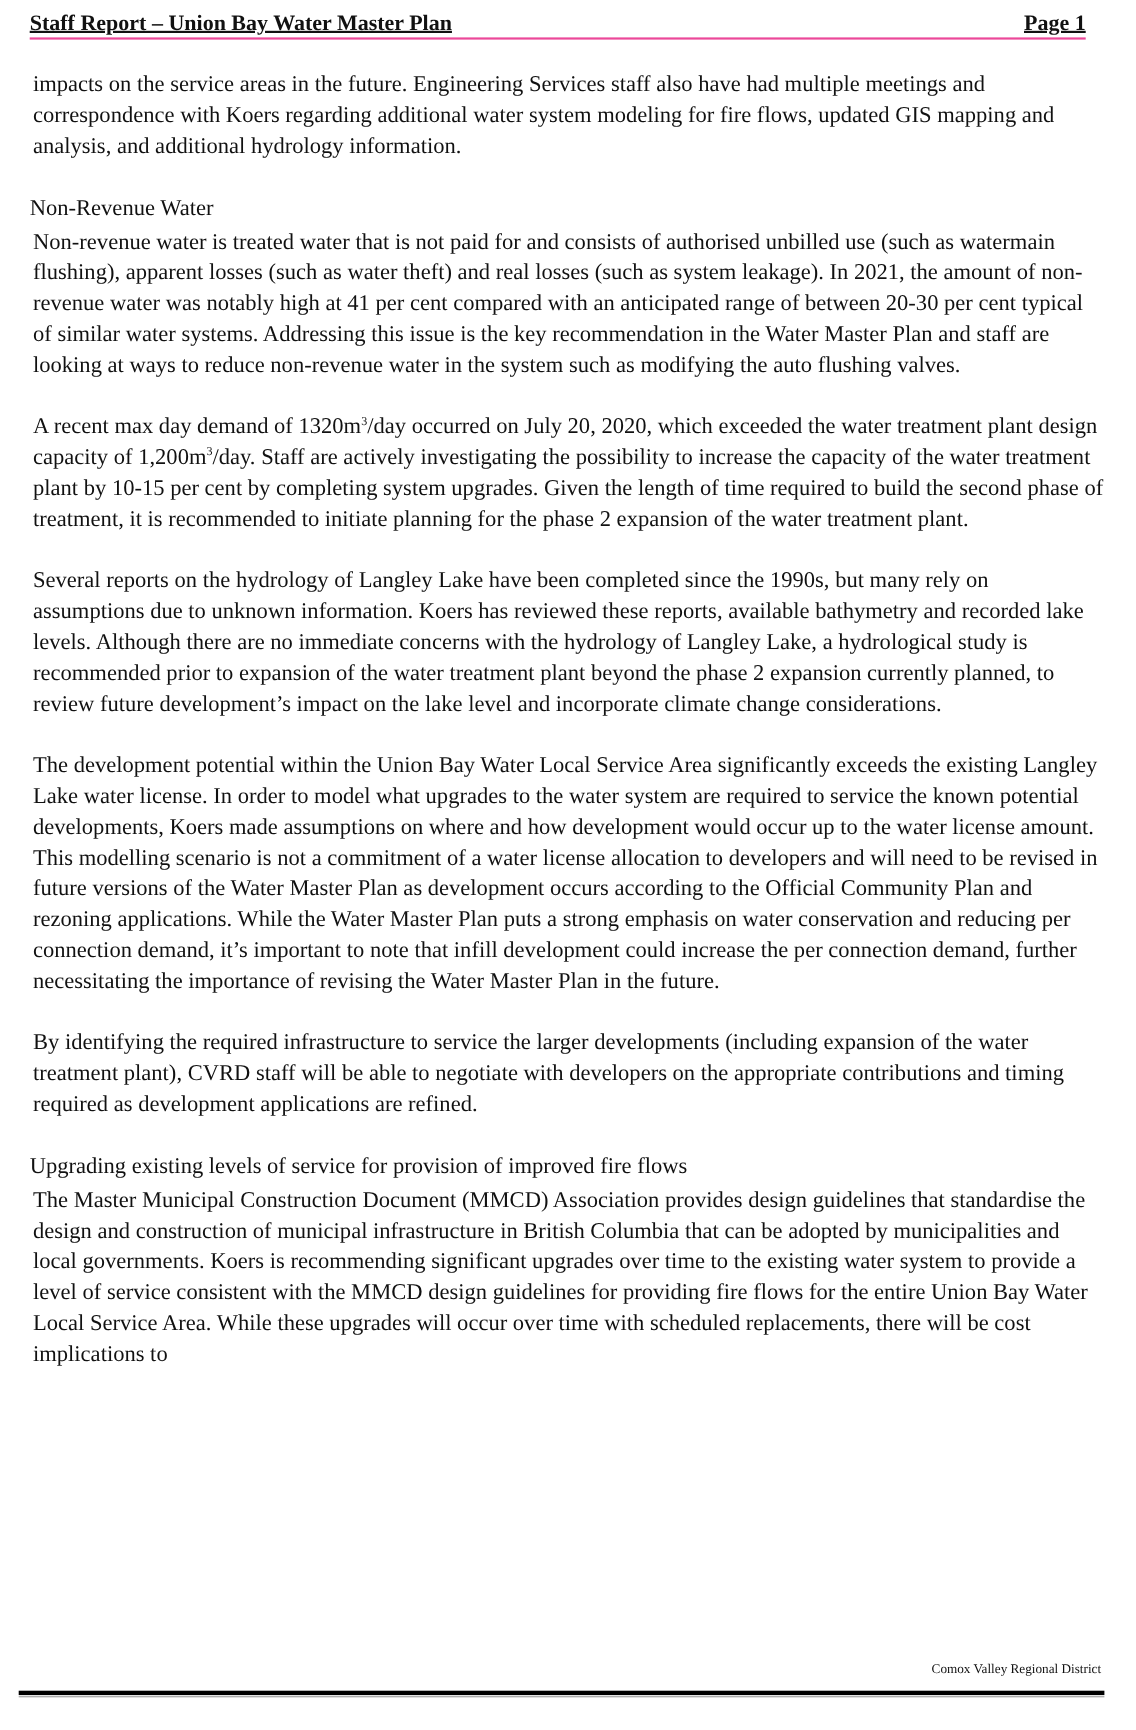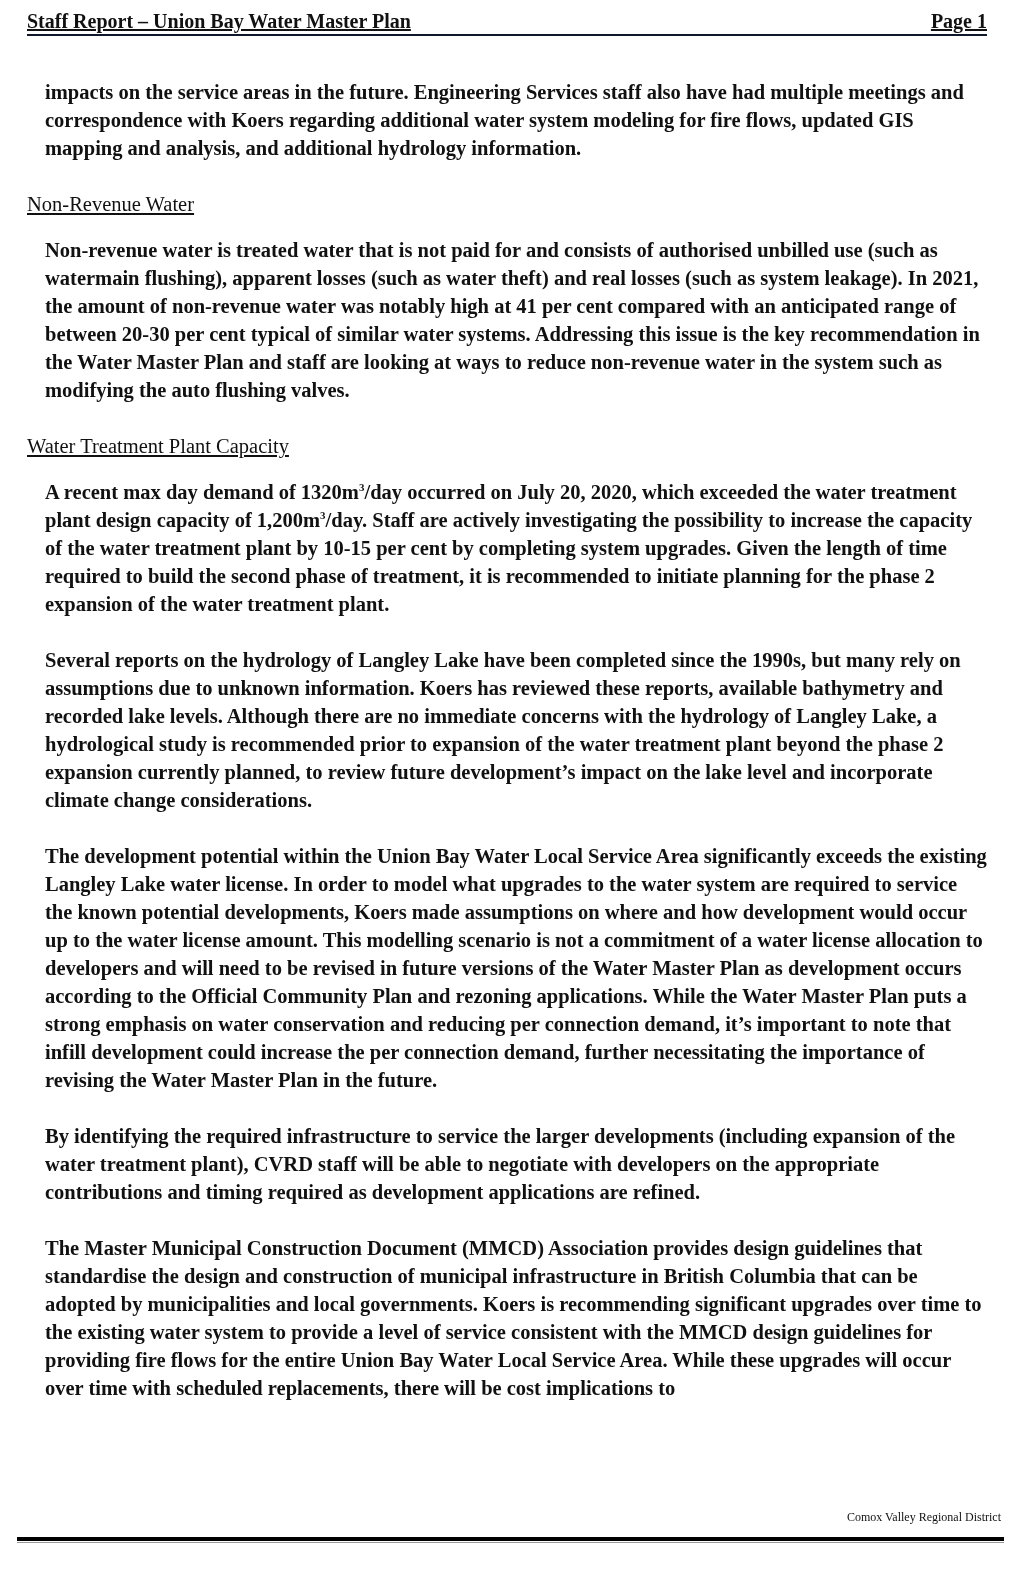--- a/index.html
+++ b/index.html
@@ -1,26 +1,26 @@
 <!DOCTYPE html>
 <html><head>
 <meta charset="utf-8">
 <style>
   html, body { margin: 0; padding: 0; background: #ffffff; }
   body { width: 1033px; height: 1573px; position: relative; overflow: hidden;
          font-family: "Liberation Serif", "DejaVu Serif", serif; color: #111; }
   .header { position: absolute; left: 27px; top: 8px; width: 960px; height: 26px;
-            border-bottom: 2px solid #0f172a; font-weight: bold; font-size: 20px; }
+            border-bottom: 2px solid #ec4899; font-weight: bold; font-size: 20px; }
   .header .title { position: absolute; left: 0; top: 2px; text-decoration: underline; }
   .header .page { position: absolute; right: 0; top: 2px; text-decoration: underline; }
   .content { position: absolute; left: 27px; top: 60px; width: 980px;
              font-size: 20.5px; line-height: 28px; }
   .section { margin: 0 0 28px 0; }
-  .heading { text-decoration: underline; display: block; }
-  p { margin: 18px; font-weight: bold; }
+  .heading { display: block; }
+  p { margin: 3px; }
   sup { font-size: 11px; line-height: 0; vertical-align: 8px; }
   .footer-rule { position: absolute; left: 17px; top: 1537px; width: 987px; height: 4px; background: #000; }
   .footer-rule2 { position: absolute; left: 17px; top: 1542px; width: 987px; height: 1px; background: #999; }
   .footer-text { position: absolute; right: 32px; top: 1510px; font-size: 12px; }
 </style>
 </head>
 <body>
 
 <div class="header">
   <span class="title">Staff Report – Union Bay Water Master Plan</span>
@@ -31,33 +31,33 @@
   <div class="section">
     <p>impacts on the service areas in the future. Engineering Services staff also have had multiple meetings and correspondence with Koers regarding additional water system modeling for fire flows, updated GIS mapping and analysis, and additional hydrology information.</p>
   </div>
 
   <div class="section">
     <span class="heading">Non-Revenue Water</span>
     <p>Non-revenue water is treated water that is not paid for and consists of authorised unbilled use (such as watermain flushing), apparent losses (such as water theft) and real losses (such as system leakage). In 2021, the amount of non-revenue water was notably high at 41 per cent compared with an anticipated range of between 20-30 per cent typical of similar water systems. Addressing this issue is the key recommendation in the Water Master Plan and staff are looking at ways to reduce non-revenue water in the system such as modifying the auto flushing valves.</p>
   </div>
 
   <div class="section">
-    <span class="heading">Water Treatment Plant Capacity</span>
     <p><span>A recent max day demand of 1320m</span><sup>3</sup><span>/day occurred on July 20, 2020, which exceeded the water treatment plant design capacity of 1,200m</span><sup>3</sup><span>/day. Staff are actively investigating the possibility to increase the capacity of the water treatment plant by 10-15 per cent by completing system upgrades. Given the length of time required to build the second phase of treatment, it is recommended to initiate planning for the phase 2 expansion of the water treatment plant.</span></p>
   </div>
 
   <div class="section">
     <p>Several reports on the hydrology of Langley Lake have been completed since the 1990s, but many rely on assumptions due to unknown information. Koers has reviewed these reports, available bathymetry and recorded lake levels. Although there are no immediate concerns with the hydrology of Langley Lake, a hydrological study is recommended prior to expansion of the water treatment plant beyond the phase 2 expansion currently planned, to review future development’s impact on the lake level and incorporate climate change considerations.</p>
   </div>
 
   <div class="section">
     <p style="margin-bottom:28px;">The development potential within the Union Bay Water Local Service Area significantly exceeds the existing Langley Lake water license. In order to model what upgrades to the water system are required to service the known potential developments, Koers made assumptions on where and how development would occur up to the water license amount. This modelling scenario is not a commitment of a water license allocation to developers and will need to be revised in future versions of the Water Master Plan as development occurs according to the Official Community Plan and rezoning applications. While the Water Master Plan puts a strong emphasis on water conservation and reducing per connection demand, it’s important to note that infill development could increase the per connection demand, further necessitating the importance of revising the Water Master Plan in the future.</p>
     <p>By identifying the required infrastructure to service the larger developments (including expansion of the water treatment plant), CVRD staff will be able to negotiate with developers on the appropriate contributions and timing required as development applications are refined.</p>
   </div>
 
   <div class="section">
+    <span class="heading">Upgrading existing levels of service for provision of improved fire flows</span>
     <p>The Master Municipal Construction Document (MMCD) Association provides design guidelines that standardise the design and construction of municipal infrastructure in British Columbia that can be adopted by municipalities and local governments. Koers is recommending significant upgrades over time to the existing water system to provide a level of service consistent with the MMCD design guidelines for providing fire flows for the entire Union Bay Water Local Service Area. While these upgrades will occur over time with scheduled replacements, there will be cost implications to</p>
   </div>
 </div>
 
 <div class="footer-rule"></div>
 <div class="footer-rule2"></div>
 <div class="footer-text">Comox Valley Regional District</div>
 
 </body></html>

